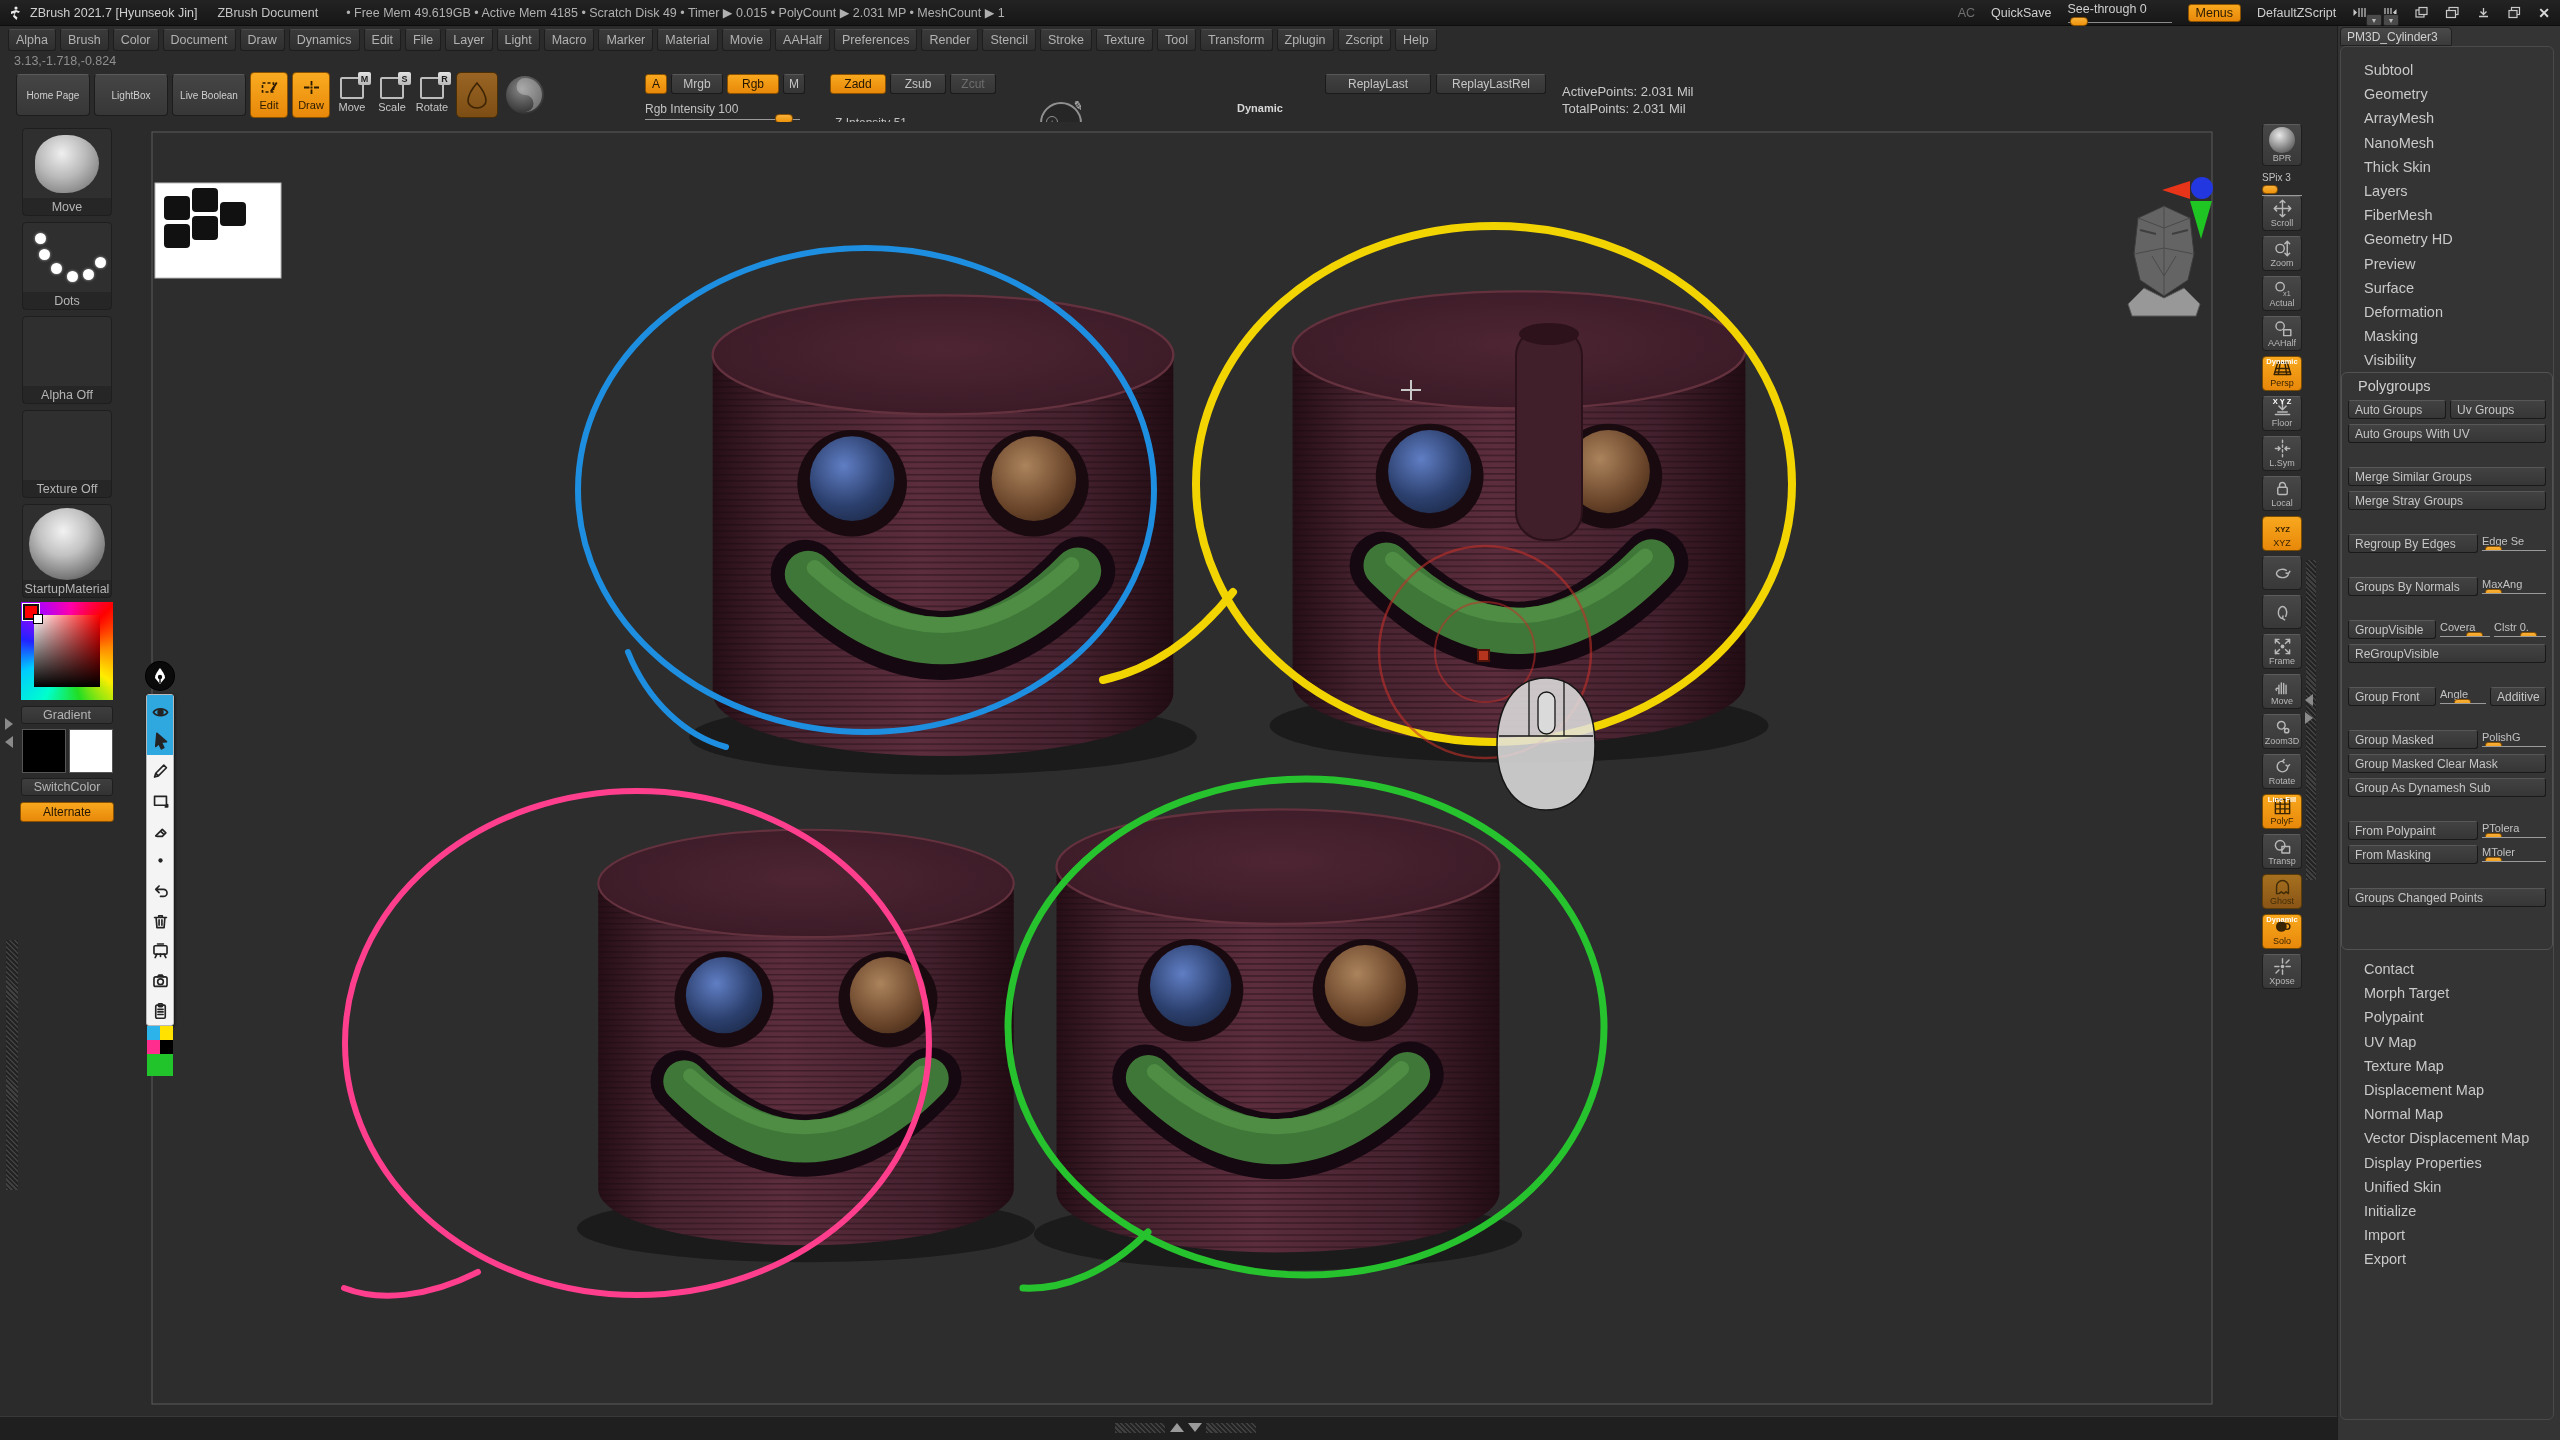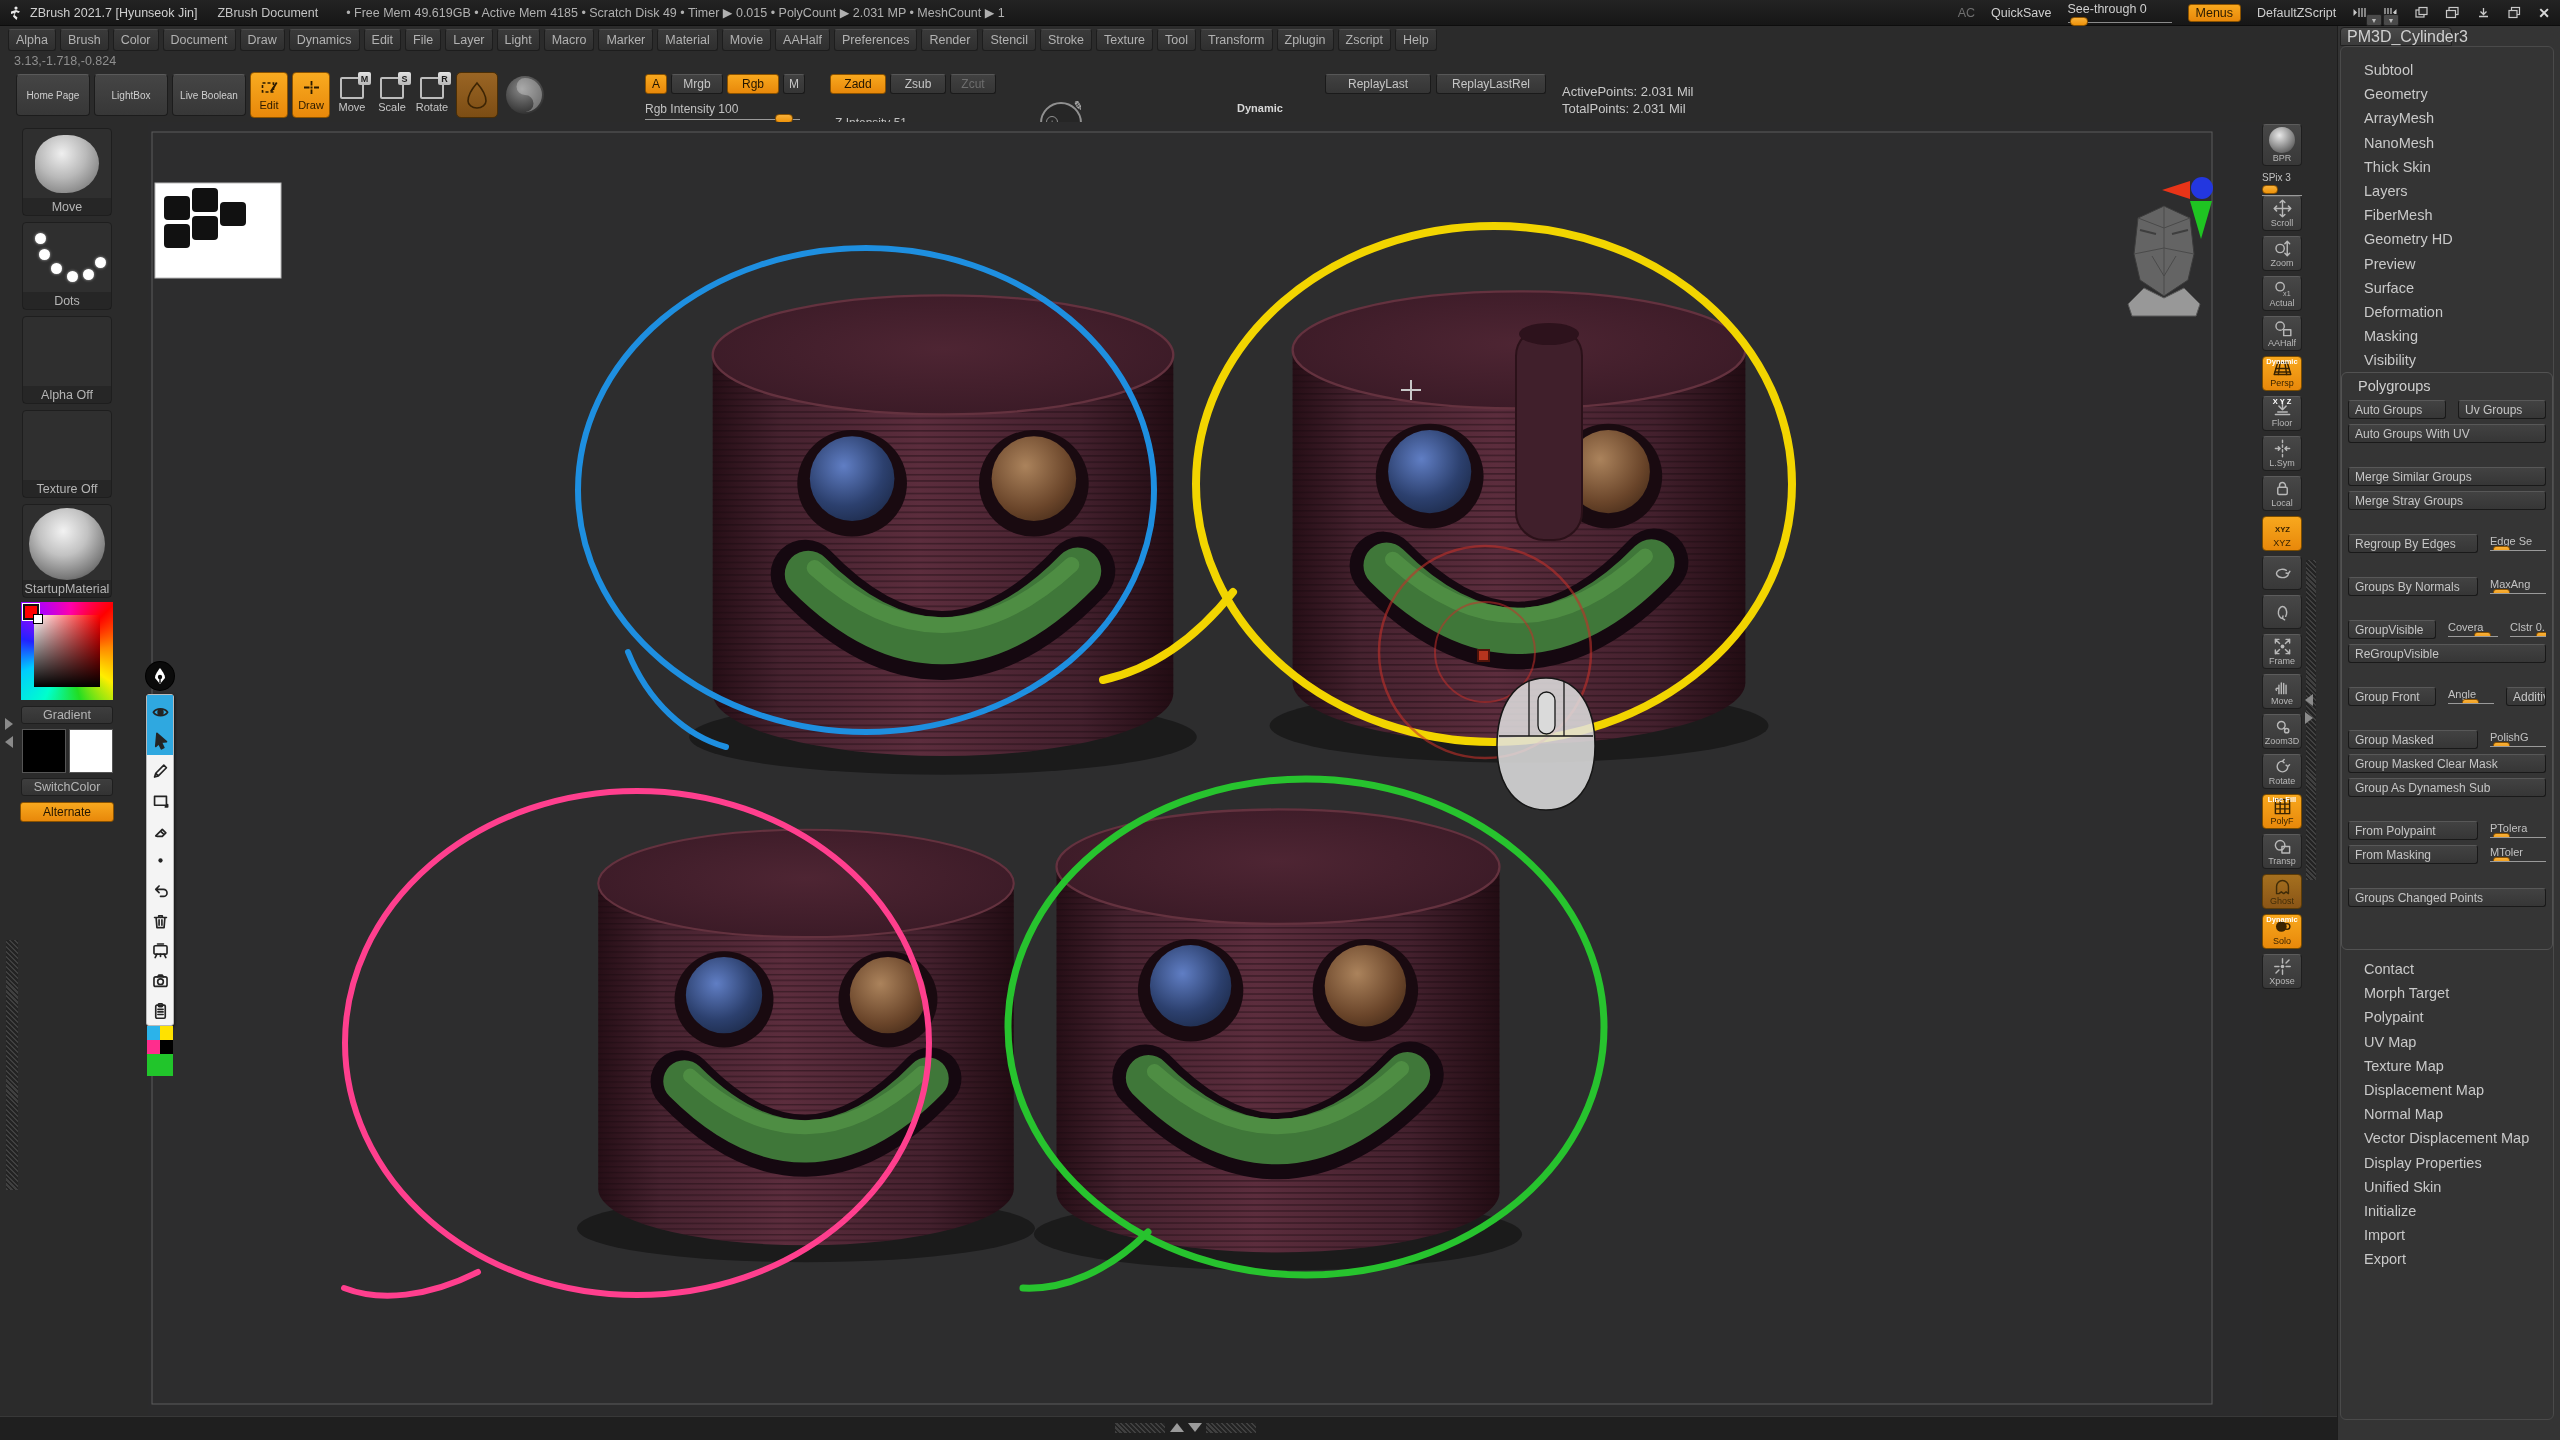--- a/index.html
+++ b/index.html
@@ -79,28 +79,28 @@
   .shelf-sub{position:absolute;top:0px;left:0;right:0;text-align:center;font-size:7.5px;font-weight:bold;color:#fff;}
   .shelf-lb{font-size:9px;line-height:10px;}
   .shelf-ic{display:flex;}
   .shelf-ic svg{width:19px;height:19px;}
   #bprbtn{left:2262px;top:124px;width:40px;height:42px;}
   .bpr-sphere{width:26px;height:26px;border-radius:50%;background:radial-gradient(circle at 40% 32%,#e8e8e8,#9a9a9a 45%,#4a4a4a 90%);}
   #spix{left:2262px;top:172px;width:40px;font-size:10px;color:#c2c2c2;border-bottom:1px solid #9a9a9a;padding-bottom:12px;}
   #spix .knob{left:0;top:13px;width:14px;}
   
   #rightpanel{left:2337px;top:26px;width:223px;height:1414px;background:#343434;border-left:1px solid #1d1d1d;box-sizing:border-box;}
-  #paneltab{left:2340px;top:27px;width:112px;height:19px;background:linear-gradient(#4a4a4a,#3a3a3a);border:1px solid #202020;border-radius:4px 4px 0 0;font-size:16px;color:#d0d0d0;display:flex;align-items:center;padding-left:6px;box-sizing:border-box;}
+  #paneltab{left:2340px;top:27px;width:112px;height:19px;background:linear-gradient(#4a4a4a,#3a3a3a);border:1px solid #202020;border-radius:4px 4px 0 0;font-size:12px;color:#d0d0d0;display:flex;align-items:center;padding-left:6px;box-sizing:border-box;}
   .chev{width:14px;height:10px;background:#4a4a4a;border:1px solid #222;border-radius:2px;color:#bbb;font-size:7px;display:flex;align-items:center;justify-content:center;}
   #panelbox{left:2340px;top:46px;width:214px;height:1374px;border:1px solid #4a4a4a;border-radius:6px;box-sizing:border-box;}
   .sections{width:200px;display:flex;flex-direction:column;}
   .section-item{height:24.2px;display:flex;align-items:center;padding-left:16px;font-size:14.5px;color:#c9c9c9;}
   #pgbox{left:2341px;top:372px;width:212px;height:578px;border:1px solid #525252;border-radius:6px;box-sizing:border-box;background:#353535;}
   #pgheader{font-size:14.5px;color:#cfcfcf;margin:5px 0 6px 16px;}
-  .pg-row{display:flex;gap:12px;margin:0 6px 5px 6px;}
+  .pg-row{display:flex;gap:4px;margin:0 6px 5px 6px;}
   .sp{margin-top:24px;}
   .pg-btn{height:19px;background:linear-gradient(#424242,#363636);border:1px solid #191919;border-top-color:#585858;border-radius:3px;font-size:12px;color:#c6c6c6;display:flex;align-items:center;padding-left:6px;position:relative;box-sizing:border-box;white-space:nowrap;overflow:hidden;}
   .grow{flex:1;}
   .mini-slider{position:relative;font-size:11px;color:#c2c2c2;border-bottom:1px solid #9a9a9a;height:15px;margin-top:1px;white-space:nowrap;overflow:hidden;}
   .mini-knob{position:absolute;left:3px;top:11px;width:15px;height:6px;background:linear-gradient(#f8b13a,#ef930a);border:1px solid #8a5200;border-radius:3px;}
 </style>
 </head>
 <body>
 
 <div id="app">

